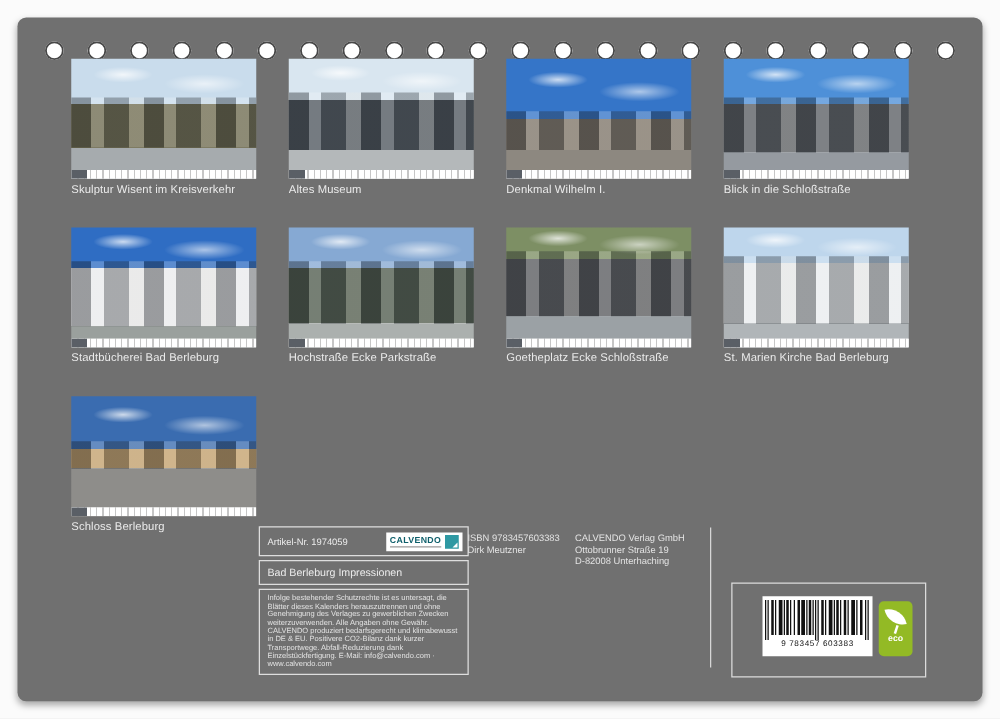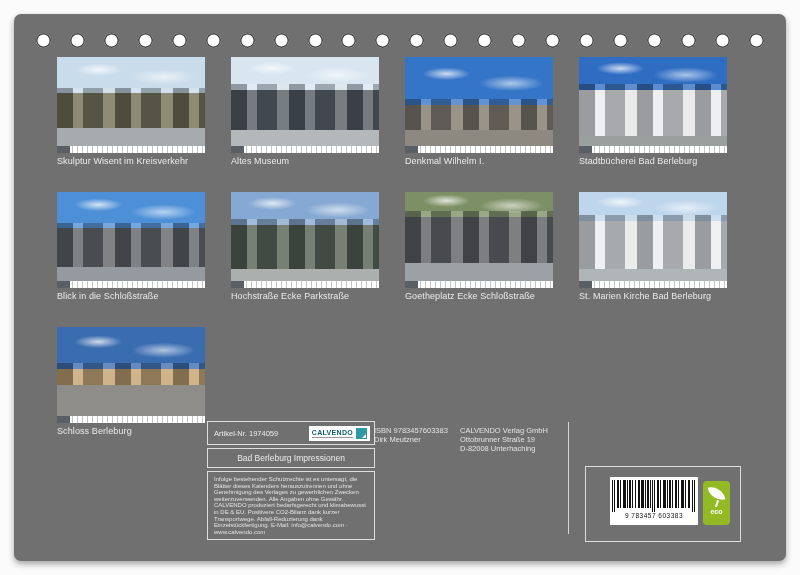--- a/index.html
+++ b/index.html
@@ -8,41 +8,41 @@
   .card { position:absolute; left:14px; top:14px; width:772px; height:547px;
           background:#707070; border-radius:7px; box-shadow:0 3px 6px rgba(0,0,0,.35); }
 
   
   .holes { position:absolute; left:22px; right:22px; top:19px; height:15px;
            display:flex; justify-content:space-between; }
   .hole { width:15px; height:15px; border-radius:50%; background:#ffffff;
           box-shadow:inset 0 0 0 1.5px #474747; }
 
   
-  .grid { position:absolute; left:43px; top:43px; width:691px;
+  .grid { position:absolute; left:43px; top:33px; width:691px;
           display:grid; grid-template-columns:repeat(4,148px); column-gap:33px; row-gap:11px;gap:26px; }
   .cell { width:148px; height:109px; }
   .photo { position:relative; width:148px; height:96px; overflow:hidden; background:#9ab0c4; }
   .buildings { position:absolute; left:0; right:0;
                top:calc((var(--s, 40) - 6) * 1%);
                height:calc((var(--m, 78) - var(--s, 40) + 6) * 1%);
                background:repeating-linear-gradient(90deg,
                  rgba(25,28,32,.38) 0 16px, rgba(255,255,255,.22) 16px 26px,
                  rgba(40,44,48,.34) 26px 46px, rgba(238,235,228,.26) 46px 58px); }
   .datestrip { position:absolute; left:0; right:0; bottom:0; height:7px; background-color:#fff;
                background-image:linear-gradient(90deg,#5a5f66 0 13px,rgba(0,0,0,0) 13px),
                  repeating-linear-gradient(90deg,#c6c6c6 0 1px,#ffffff 1px 5px); }
   .caption { margin-top:3px; font-size:9px; line-height:10px; color:#ebebeb; letter-spacing:.1px;
              white-space:nowrap; overflow:hidden; }
 
   
   .title { position:absolute; left:46px; top:408px; font-size:15px; line-height:18px; color:#c9c9c9; }
 
   .infoboxes { position:absolute; left:193px; top:407px; width:168px; color:#ececec; }
-  .ibox { border:1px solid #dedede; margin-bottom:3px;justify-content:center; }
+  .ibox { border:1px solid #dedede; margin-bottom:3px; }
   .ibox1 { height:24px; display:flex; align-items:center; justify-content:space-between; padding:0 4px 0 6px; }
   .artikel { font-size:7.5px; }
   .ibox2 { height:20px; display:flex; align-items:center; padding:0 6px; font-size:8.5px; }
   .ibox3 { padding:4px 6px; font-size:6px; line-height:6.6px; color:#e2e2e2; text-align:left; }
 
   .cvlogo { display:flex; align-items:center; gap:3px; background:#fff; padding:2px 3px; }
   .cvtextwrap { display:flex; flex-direction:column; gap:1px; }
   .cvtext { font-size:7px; font-weight:bold; color:#0e5f6b; letter-spacing:.3px; line-height:7px; }
   .cvrule { height:1px; background:#9a9a9a; width:100%; }
   .cvsq { width:11px; height:11px; background:#2e99a3; position:relative; }
@@ -112,32 +112,32 @@
         <figcaption class="caption">Altes Museum</figcaption>
       </figure>
       <figure class="cell">
         <div class="photo" style="--s: 50; --m: 76; background: radial-gradient(34px 9px at 28% 17.5%, rgba(255, 255, 255, 0.75), rgba(255, 255, 255, 0) 70%), radial-gradient(46px 11px at 72% 27.5%, rgba(255, 255, 255, 0.6), rgba(255, 255, 255, 0) 70%), linear-gradient(rgb(53, 117, 200) 0%, rgb(53, 117, 200) 50%, rgb(125, 116, 104) 50%, rgb(125, 116, 104) 76%, rgb(141, 136, 128) 76%);">
             <div class="buildings"></div>
             <div class="datestrip"></div>
           </div>
         <figcaption class="caption">Denkmal Wilhelm I.</figcaption>
       </figure>
       <figure class="cell">
+        <div class="photo" style="--s: 38; --m: 78; background: radial-gradient(34px 9px at 28% 13.3%, rgba(255, 255, 255, 0.75), rgba(255, 255, 255, 0) 70%), radial-gradient(46px 11px at 72% 20.9%, rgba(255, 255, 255, 0.6), rgba(255, 255, 255, 0) 70%), linear-gradient(rgb(78, 144, 216) 0%, rgb(78, 144, 216) 38%, rgb(90, 94, 99) 38%, rgb(90, 94, 99) 78%, rgb(149, 154, 160) 78%);">
+            <div class="buildings"></div>
+            <div class="datestrip"></div>
+          </div>
+        <figcaption class="caption">Blick in die Schloßstraße</figcaption>
+      </figure>
+      <figure class="cell">
         <div class="photo" style="--s: 34; --m: 82; background: radial-gradient(34px 9px at 28% 11.9%, rgba(255, 255, 255, 0.75), rgba(255, 255, 255, 0) 70%), radial-gradient(46px 11px at 72% 18.7%, rgba(255, 255, 255, 0.6), rgba(255, 255, 255, 0) 70%), linear-gradient(rgb(47, 109, 195) 0%, rgb(47, 109, 195) 34%, rgb(233, 234, 236) 34%, rgb(233, 234, 236) 82%, rgb(154, 160, 157) 82%);">
             <div class="buildings"></div>
             <div class="datestrip"></div>
           </div>
         <figcaption class="caption">Stadtbücherei Bad Berleburg</figcaption>
-      </figure>
-      <figure class="cell">
-        <div class="photo" style="--s: 38; --m: 78; background: radial-gradient(34px 9px at 28% 13.3%, rgba(255, 255, 255, 0.75), rgba(255, 255, 255, 0) 70%), radial-gradient(46px 11px at 72% 20.9%, rgba(255, 255, 255, 0.6), rgba(255, 255, 255, 0) 70%), linear-gradient(rgb(78, 144, 216) 0%, rgb(78, 144, 216) 38%, rgb(90, 94, 99) 38%, rgb(90, 94, 99) 78%, rgb(149, 154, 160) 78%);">
-            <div class="buildings"></div>
-            <div class="datestrip"></div>
-          </div>
-        <figcaption class="caption">Blick in die Schloßstraße</figcaption>
       </figure>
       <figure class="cell">
         <div class="photo" style="--s: 34; --m: 80; background: radial-gradient(34px 9px at 28% 11.9%, rgba(255, 255, 255, 0.75), rgba(255, 255, 255, 0) 70%), radial-gradient(46px 11px at 72% 18.7%, rgba(255, 255, 255, 0.6), rgba(255, 255, 255, 0) 70%), linear-gradient(rgb(134, 169, 211) 0%, rgb(134, 169, 211) 34%, rgb(79, 91, 77) 34%, rgb(79, 91, 77) 80%, rgb(171, 176, 174) 80%);">
             <div class="buildings"></div>
             <div class="datestrip"></div>
           </div>
         <figcaption class="caption">Hochstraße Ecke Parkstraße</figcaption>
       </figure>
       <figure class="cell">
         <div class="photo" style="--s: 26; --m: 74; background: radial-gradient(34px 9px at 28% 9.1%, rgba(255, 255, 255, 0.75), rgba(255, 255, 255, 0) 70%), radial-gradient(46px 11px at 72% 14.3%, rgba(255, 255, 255, 0.6), rgba(255, 255, 255, 0) 70%), linear-gradient(rgb(125, 143, 100) 0%, rgb(125, 143, 100) 26%, rgb(88, 90, 94) 26%, rgb(88, 90, 94) 74%, rgb(155, 161, 165) 74%);">

